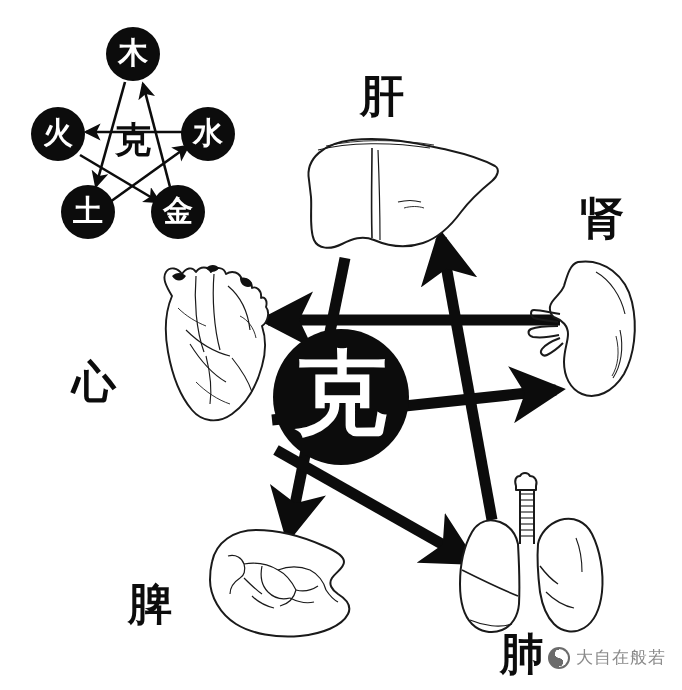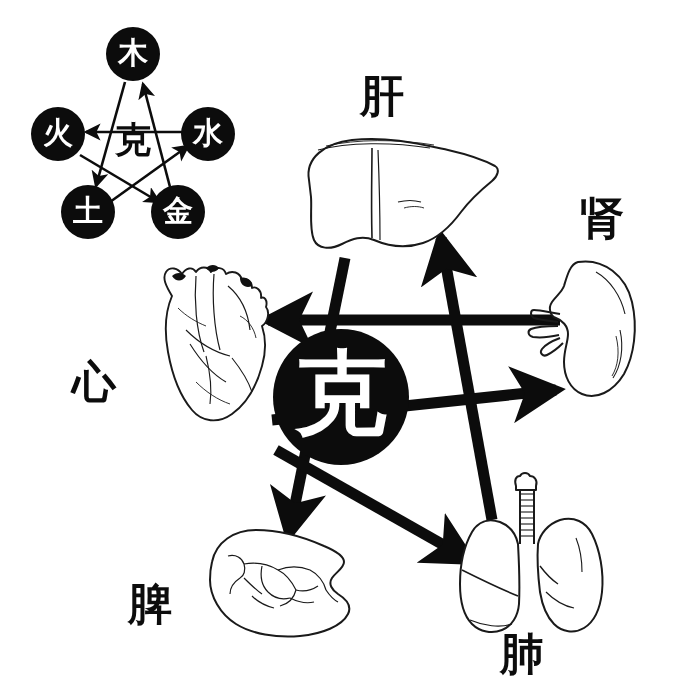--- a/index.html
+++ b/index.html
@@ -316,14 +316,18 @@
       <span>克</span>
     </div>
 
     <div class="organ-label lbl-gan">肝</div>
     <div class="organ-label lbl-shen">肾</div>
     <div class="organ-label lbl-xin">心</div>
     <div class="organ-label lbl-pi">脾</div>
     <div class="organ-label lbl-fei">肺</div>
   </div>
 
+  <div class="watermark">
+    <div class="wm-logo"></div>
+    <div class="wm-text">大自在般若</div>
+  </div>
 
 </div>
 
 </body></html>

